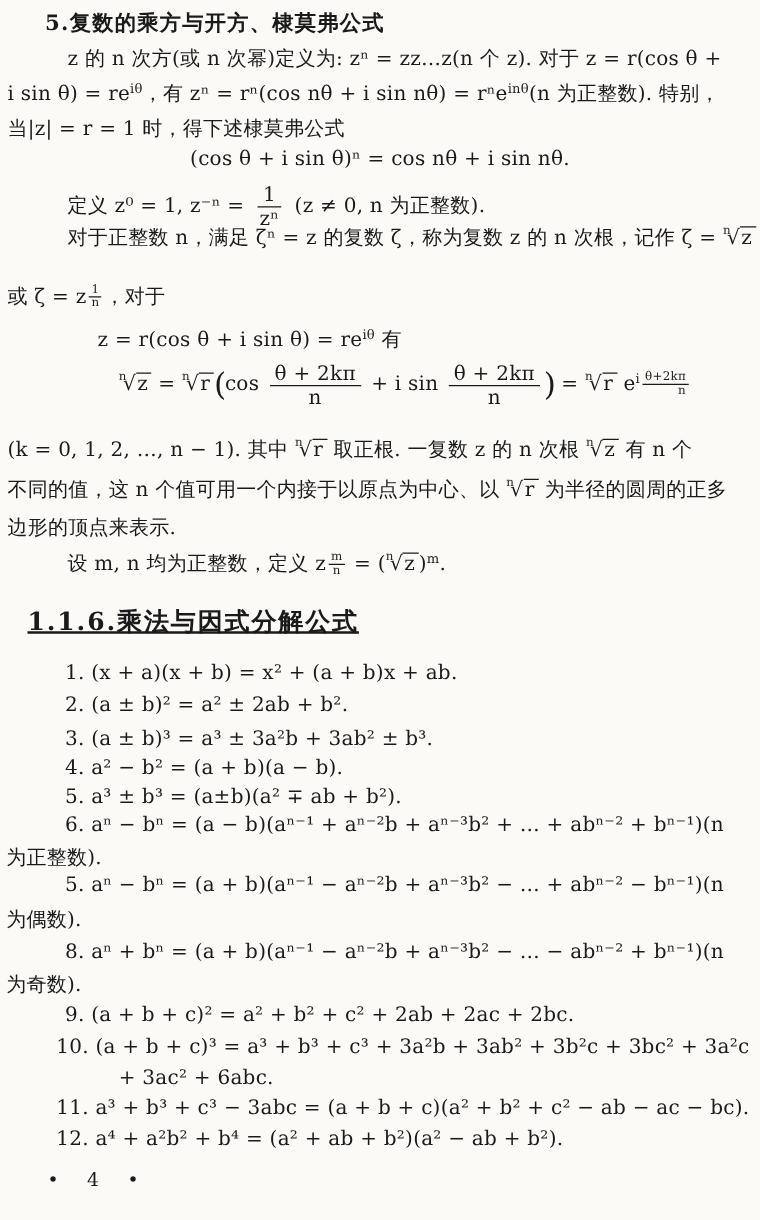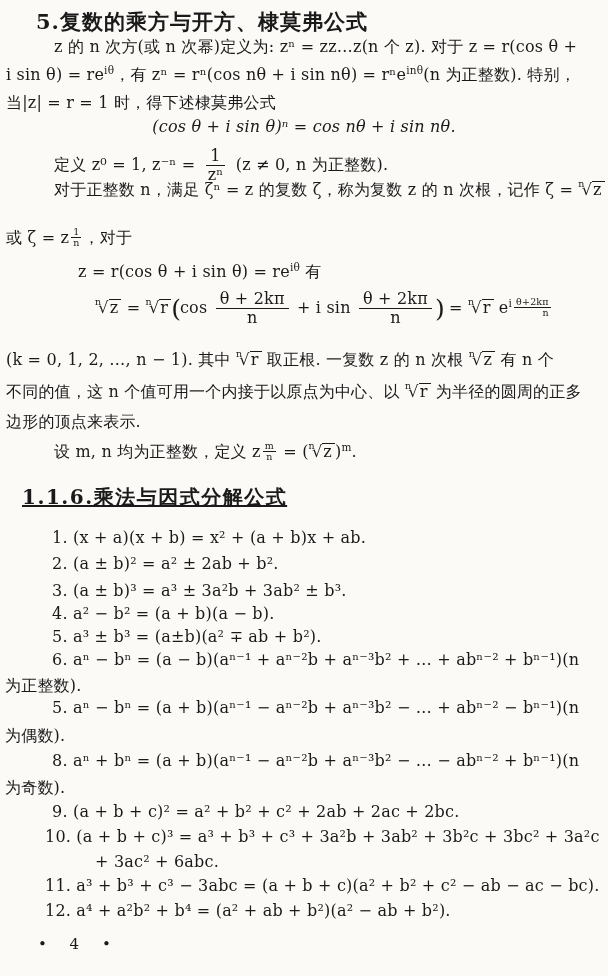--- a/index.html
+++ b/index.html
@@ -8,23 +8,23 @@
     width:608px;height:976px;
     background:#f6f6f3;
     font-family:"DejaVu Serif","Liberation Serif",serif;
   }
   .page{
     position:relative;width:608px;height:976px;overflow:hidden;
     background:#fbfaf7;color:#1a1a1a;
     font-size:16px;line-height:1.25;
   }
   .ln{position:absolute;white-space:nowrap;letter-spacing:.2px;}
-  .center{left:0;right:0;text-align:center;font-style:italic;}
+  .center{left:0;right:0;text-align:center;}
   .bold{font-weight:bold;}
-  .h5{font-size:21px;letter-spacing:1px;}
+  .h5{font-size:17px;letter-spacing:1px;}
   .h116{font-size:20px;letter-spacing:1.5px;text-decoration:underline;}
   sup{font-size:10.5px;vertical-align:6px;line-height:0;}
   
   .frac{display:inline-flex;flex-direction:column;align-items:center;
         vertical-align:middle;line-height:1.1;margin:0 3px;text-align:center;}
   .frac .fn{border-bottom:1.4px solid currentColor;padding:0 4px;}
   .frac .fd{padding:0 4px;}
   
   .supfrac{font-size:9.5px;vertical-align:8px;line-height:1.05;margin:0 2px;}
   .supfrac .fn{border-bottom:1px solid currentColor;padding:0 2px;}

